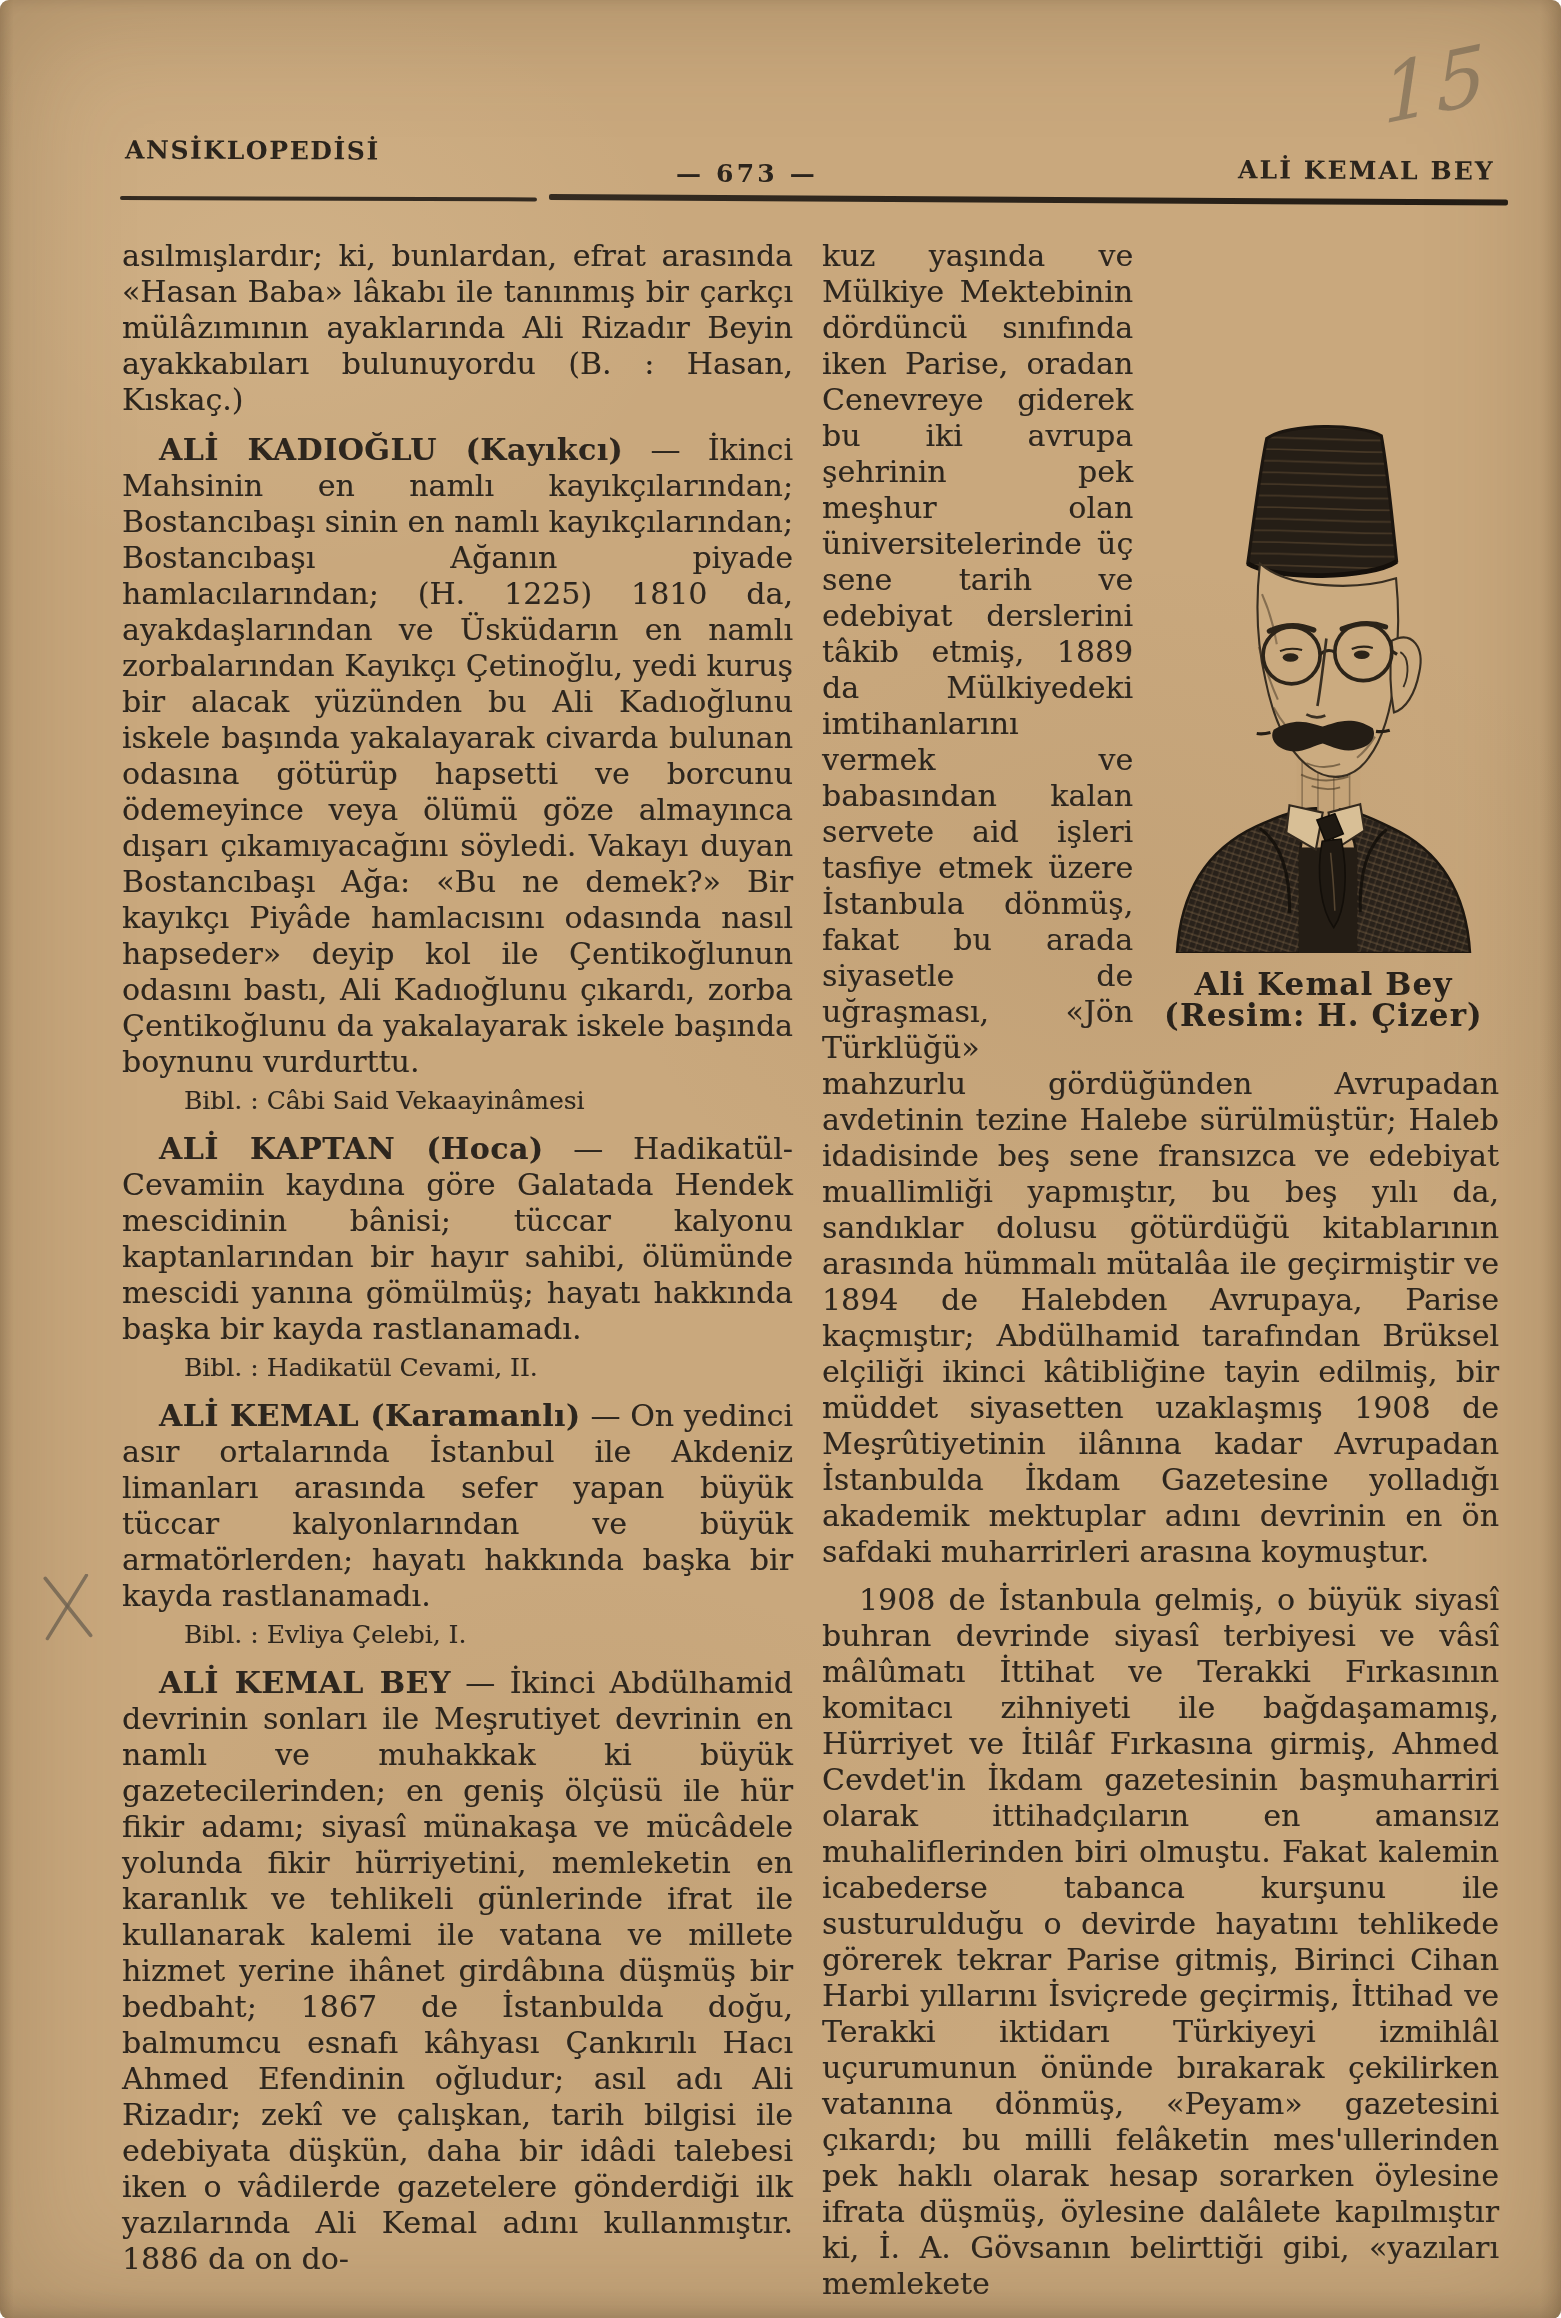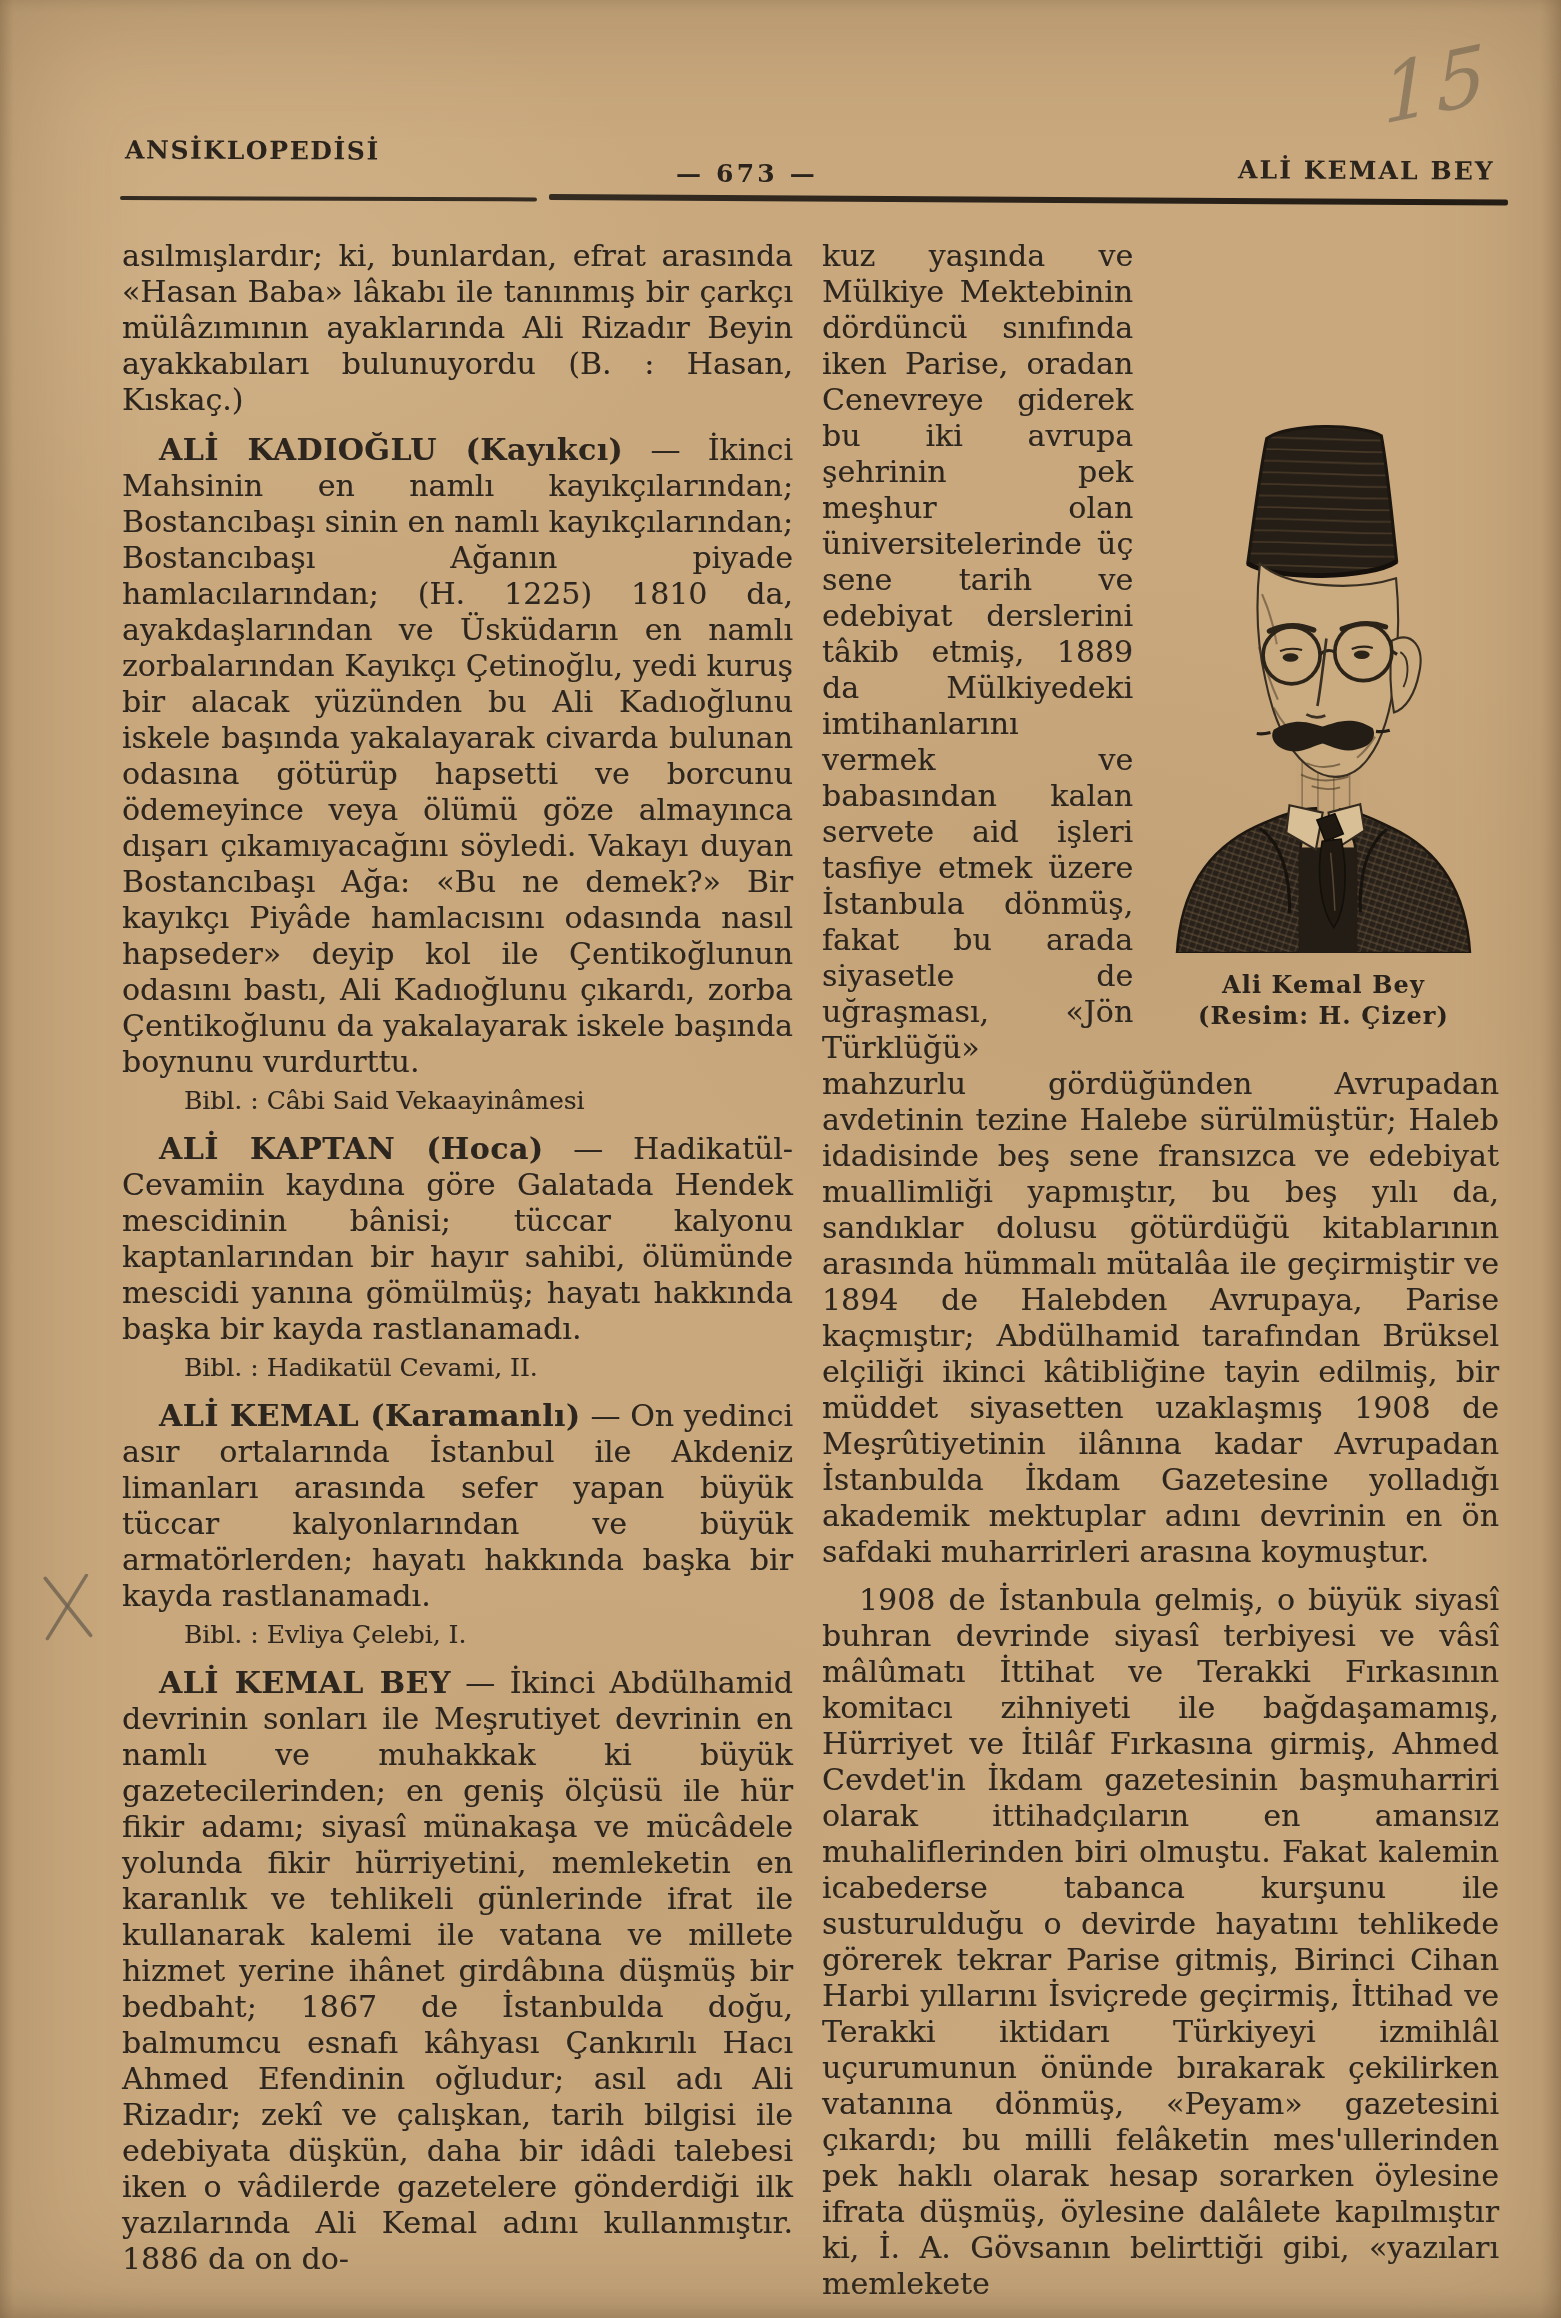--- a/index.html
+++ b/index.html
@@ -6,21 +6,21 @@
   body{width:1561px;height:2319px;overflow:hidden;
        font-family:"DejaVu Serif","Liberation Serif",serif;}
   .page{position:relative;width:1561px;height:2319px;overflow:hidden;
         background:
           radial-gradient(ellipse 580px 422px at 18% 12%, rgba(255,236,200,0.12), rgba(255,236,200,0) 70%),
           radial-gradient(ellipse 738px 527px at 72% 40%, rgba(118,88,52,0.08), rgba(118,88,52,0) 70%),
           radial-gradient(ellipse 633px 475px at 38% 82%, rgba(118,88,52,0.07), rgba(118,88,52,0) 70%),
           linear-gradient(to right, rgba(96,72,46,0.18) 0px, rgba(96,72,46,0) 13.7px),
           linear-gradient(to left, rgba(96,72,46,0.22) 0px, rgba(96,72,46,0) 21px),
           linear-gradient(to top, rgba(96,72,46,0.16) 0px, rgba(96,72,46,0) 32px),
-          #c9a87d;}
+          #c9a87d; border-radius: 9px;}
   .page::after{content:"";position:absolute;inset:0;pointer-events:none;
         box-shadow:inset 0 0 116px 16px rgba(92,70,45,0.25), inset 0 0 13.7px rgba(60,45,28,0.18);}
   
   .hdr{position:absolute;color:#2b241c;font-weight:bold;white-space:nowrap;}
   .hdr-left{left:125px;top:136px;font-size:25px;letter-spacing:1.6px;transform:rotate(0.25deg);}
   .hdr-center{left:676px;top:159px;font-size:25px;letter-spacing:3.2px;}
   .hdr-right{left:1238px;top:156px;font-size:25px;letter-spacing:2.1px;transform:rotate(0.3deg);}
   .rule{position:absolute;background:#342b21;border-radius:2.1px;}
   .rule-left{left:120px;top:196px;width:417px;height:3.7px;transform:rotate(0.2deg);transform-origin:left center;}
   .rule-right{left:549px;top:194px;width:959px;height:5.8px;transform:rotate(0.33deg);transform-origin:left center;
@@ -31,21 +31,21 @@
   .col-right{left:822px;width:677px;}
   p.body{font-size:30px;line-height:36px;text-align:justify;margin:0;
          text-shadow:0.3px 0.3px 0 rgba(45,38,30,0.30);}
   p.entry{text-indent:37px;margin-top:13.7px;}
   p.indent{text-indent:37px;margin-top:11.6px;}
   p.entry b{letter-spacing:0.5px;}
   p.bibl{font-size:25px;line-height:32px;margin:5.3px 0 3.2px 0;padding-left:62px;text-align:left;
          text-shadow:0.3px 0.3px 0 rgba(45,38,30,0.30);}
   
   figure.portrait{float:right;width:351px;margin:182px 0 29px 14.8px;padding:0;}
-  figcaption{margin-top:13.7px;text-align:center;font-weight:bold;font-size:24px;line-height:31px;
+  figcaption{margin-top:13.7px;text-align:center;font-weight:bold;font-size:31px;line-height:31px;
              color:#2a231b;letter-spacing:1.1px;}
   
   .pencil15{position:absolute;left:1381px;top:38px;font-size:80px;font-style:italic;
             color:rgba(104,93,78,0.55);transform:rotate(-12deg) skewX(-10deg);letter-spacing:4.2px;}
   .pencilX{position:absolute;left:40px;top:1574px;}
 </style>
 </head>
 <body>
 
 <div class="page">

